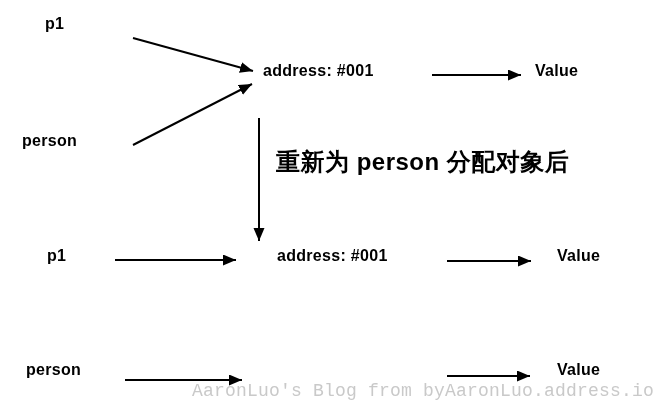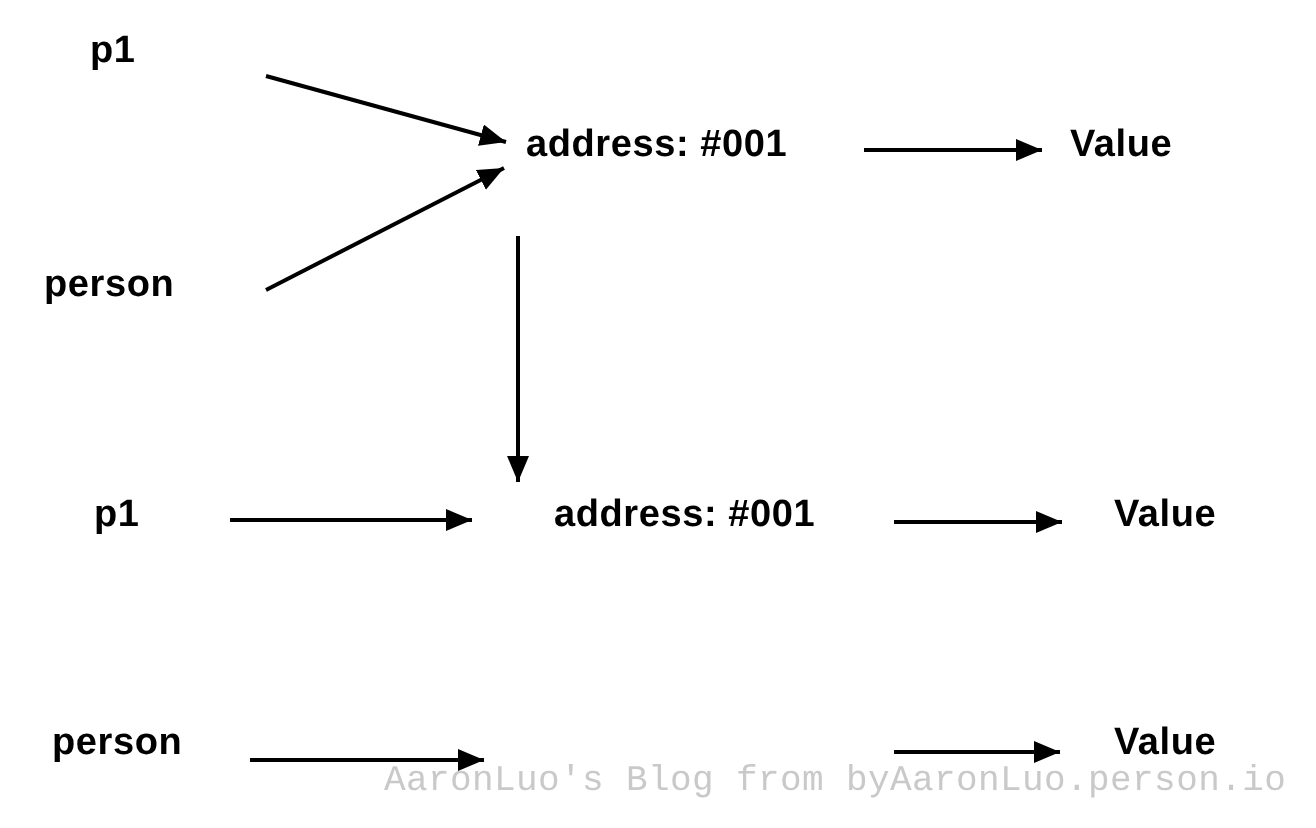--- a/index.html
+++ b/index.html
@@ -12,21 +12,21 @@
     font-family: "Liberation Sans", sans-serif;
   }
   .arrow-layer {
     position: absolute;
     left: 0; top: 0;
     width: 658px; height: 414px;
   }
   .lbl {
     position: absolute;
     font-weight: bold;
-    font-size: 19px;
+    font-size: 16px;
     line-height: 1;
     color: #000000;
     letter-spacing: 0.3px;
     white-space: nowrap;
   }
   .lbl-cjk {
     font-size: 24px;
     letter-spacing: 0.5px;
   }
   .watermark {
@@ -60,23 +60,24 @@
     <line x1="447" y1="261" x2="531" y2="261" stroke="#000" stroke-width="2" marker-end="url(#ah)"></line>
     <line x1="125" y1="380" x2="242" y2="380" stroke="#000" stroke-width="2" marker-end="url(#ah)"></line>
     <line x1="447" y1="376" x2="530" y2="376" stroke="#000" stroke-width="2" marker-end="url(#ah)"></line>
   </svg>
 
   <div class="lbl" style="left:45px;  top:16px;">p1</div>
   <div class="lbl" style="left:22px;  top:133px;">person</div>
   <div class="lbl" style="left:263px; top:63px;">address: #001</div>
   <div class="lbl" style="left:535px; top:63px;">Value</div>
 
+  <div class="lbl lbl-cjk" style="left:276px; top:150px;">重新为 person 分配对象后</div>
 
   <div class="lbl" style="left:47px;  top:248px;">p1</div>
   <div class="lbl" style="left:277px; top:248px;">address: #001</div>
   <div class="lbl" style="left:557px; top:248px;">Value</div>
 
   <div class="lbl" style="left:26px;  top:362px;">person</div>
   <div class="lbl" style="left:557px; top:362px;">Value</div>
 
-  <div class="watermark">AaronLuo's Blog from byAaronLuo.person.io</div>
+  <div class="watermark">AaronLuo's Blog from byAaronLuo.address.io</div>
 
 </div>
 
 </body></html>

